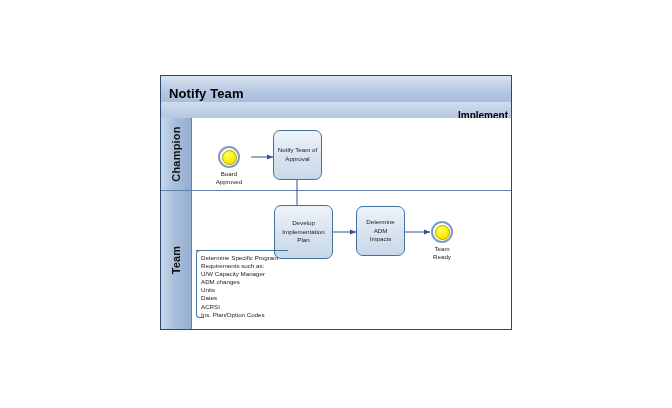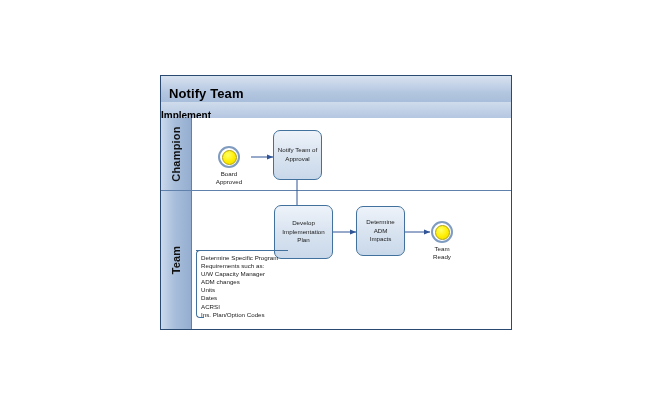--- a/index.html
+++ b/index.html
@@ -55,20 +55,21 @@
     position: absolute;
     left: 0;
     top: 26px;
     width: 100%;
     height: 28px;
     box-sizing: border-box;
     background: linear-gradient(to bottom, #cfdcec 0%, #b6c8e2 55%, #a6bcd9 100%);
     border-bottom: 1px solid #5f81ab;
     display: flex;
     align-items: center;
+    justify-content: flex-end;
   }
   #phase-band .txt {
     font-size: 10px;
     font-weight: bold;
     color: #000000;
     padding-right: 3px;
   }
 
   
   .lane {

